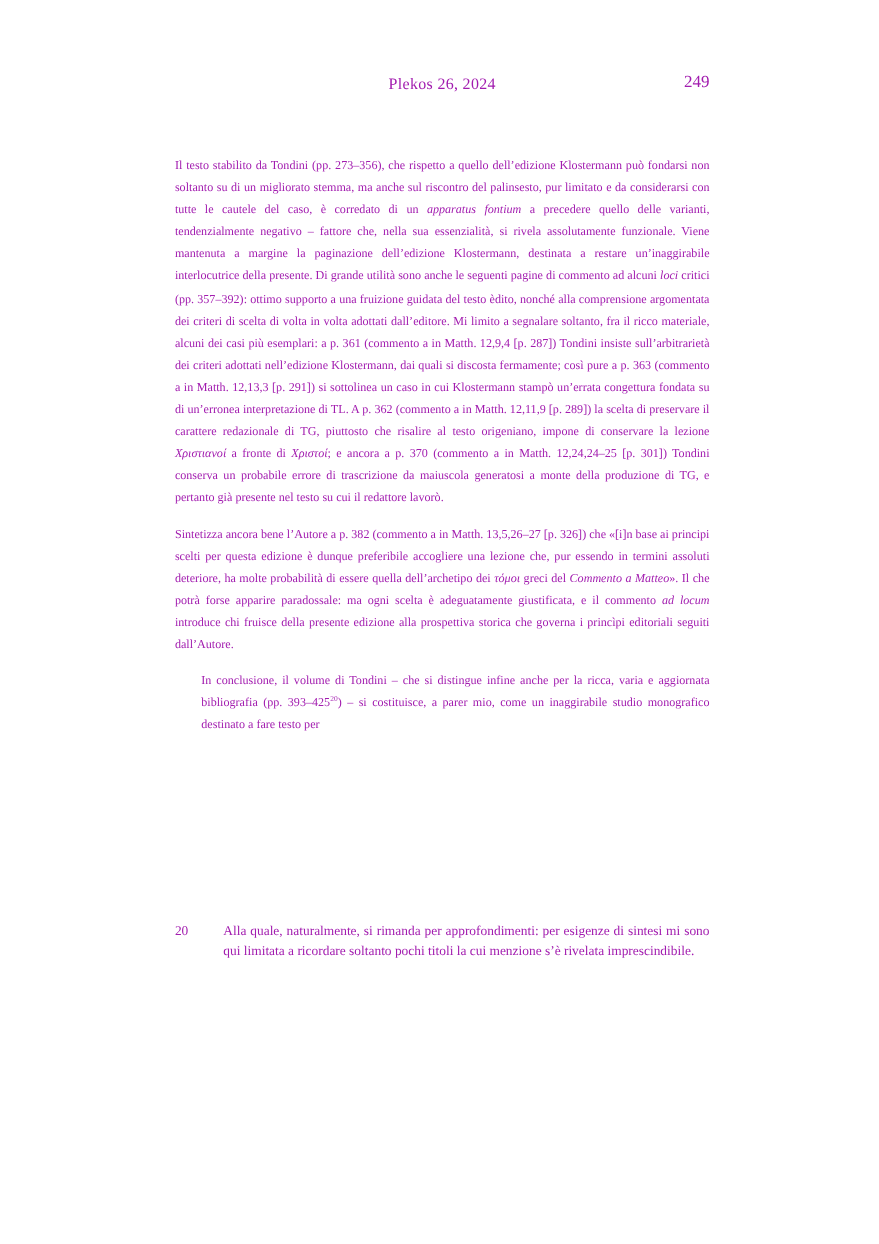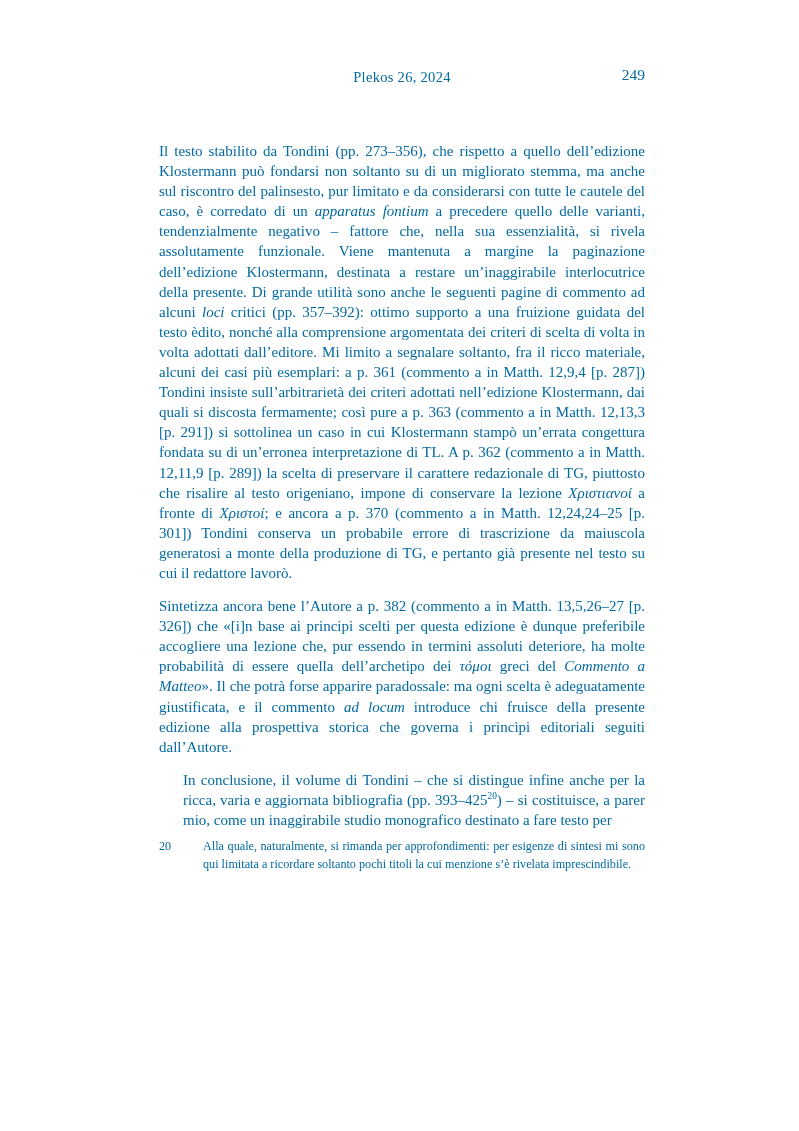--- a/index.html
+++ b/index.html
@@ -6,21 +6,21 @@
     margin: 0;
     padding: 0;
     background: #ffffff;
   }
   .page {
     position: relative;
     width: 799px;
     height: 1131px;
     background: #ffffff;
     font-family: "Liberation Serif", "DejaVu Serif", serif;
-    color: #0369a1;
+    color: #a21caf;
     overflow: hidden;
   }
   .header {
     position: absolute;
     top: 69px;
     left: 159px;
     width: 486px;
     height: 22px;
   }
   .journal {
@@ -33,21 +33,21 @@
     right: 0;
     top: -3px;
     font-size: 15.5px;
     text-align: center;
   }
   .main {
     position: absolute;
     top: 141px;
     left: 159px;
     width: 486px;
-    font-size: 15px;
+    font-size: 11px;
     line-height: 20.1px;
     text-align: justify;
     text-justify: inter-word;
   }
   .main p {
     margin: 0 0 13px 0;
   }
   .main p:last-child { margin-bottom: 0; margin-left: 24px; }
   .it { font-style: italic; }
   .sup {

